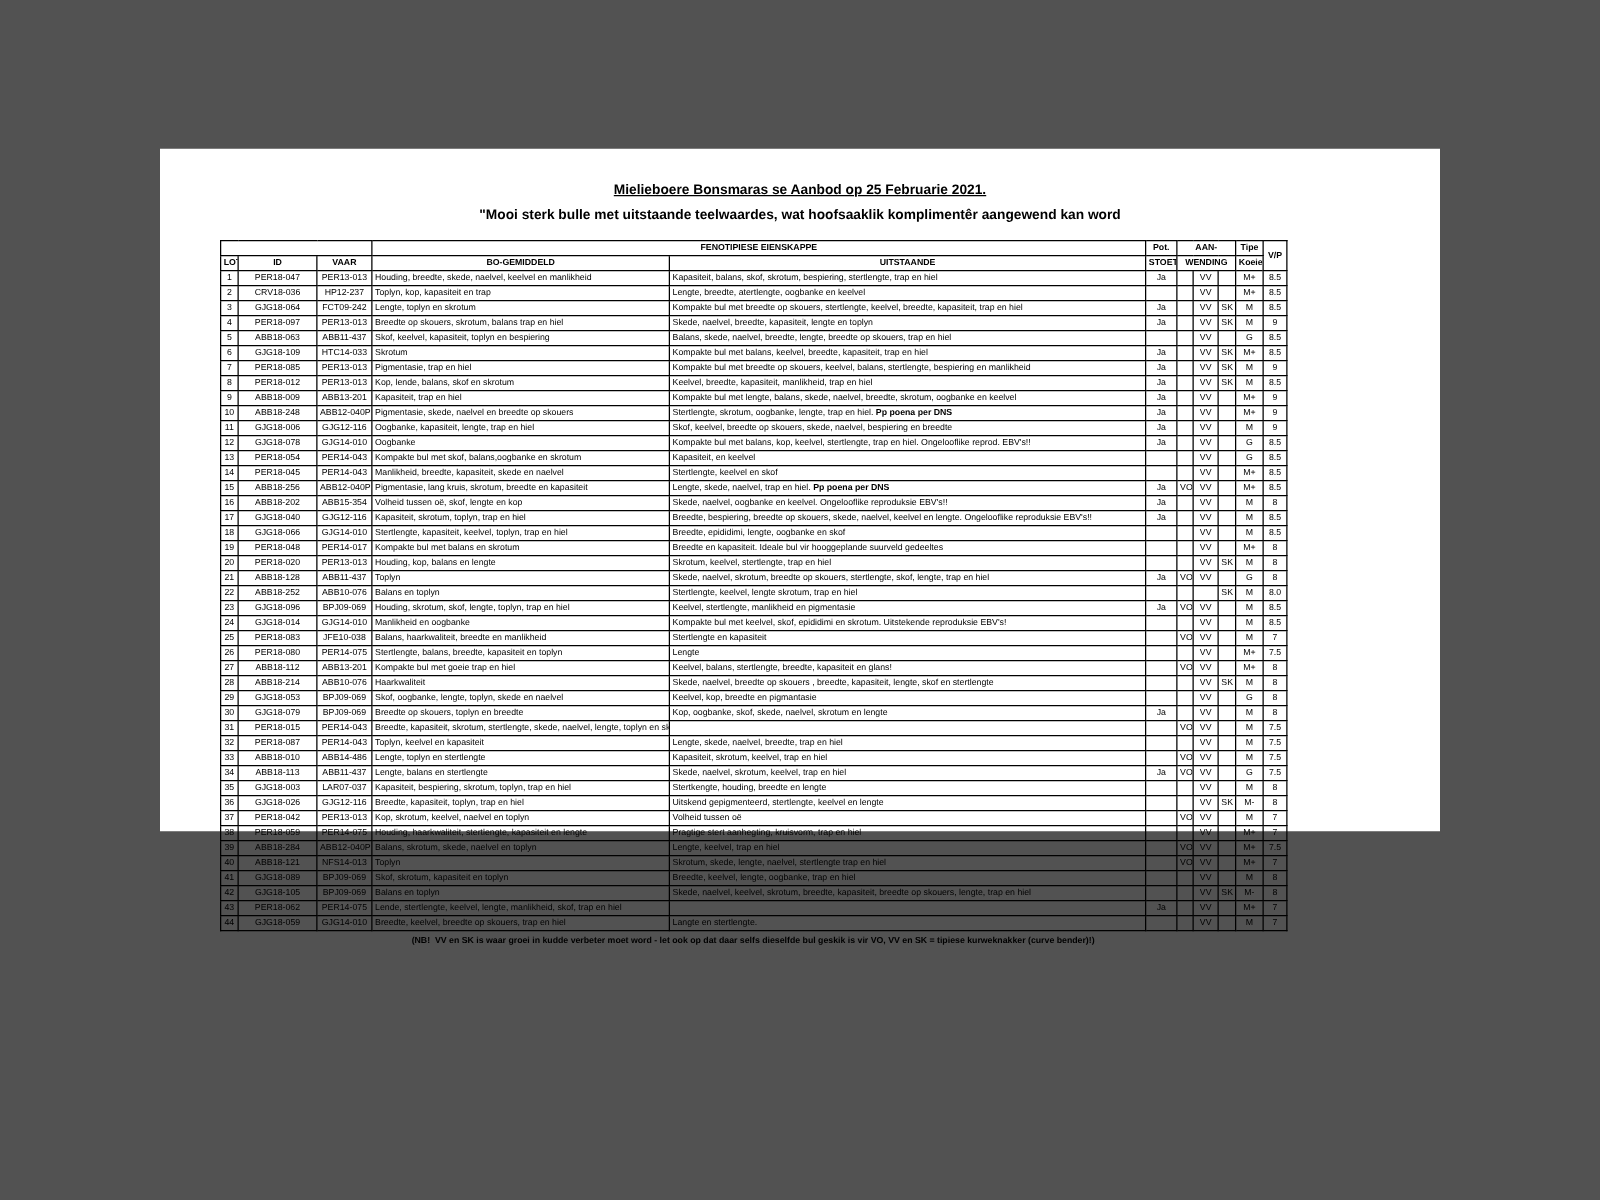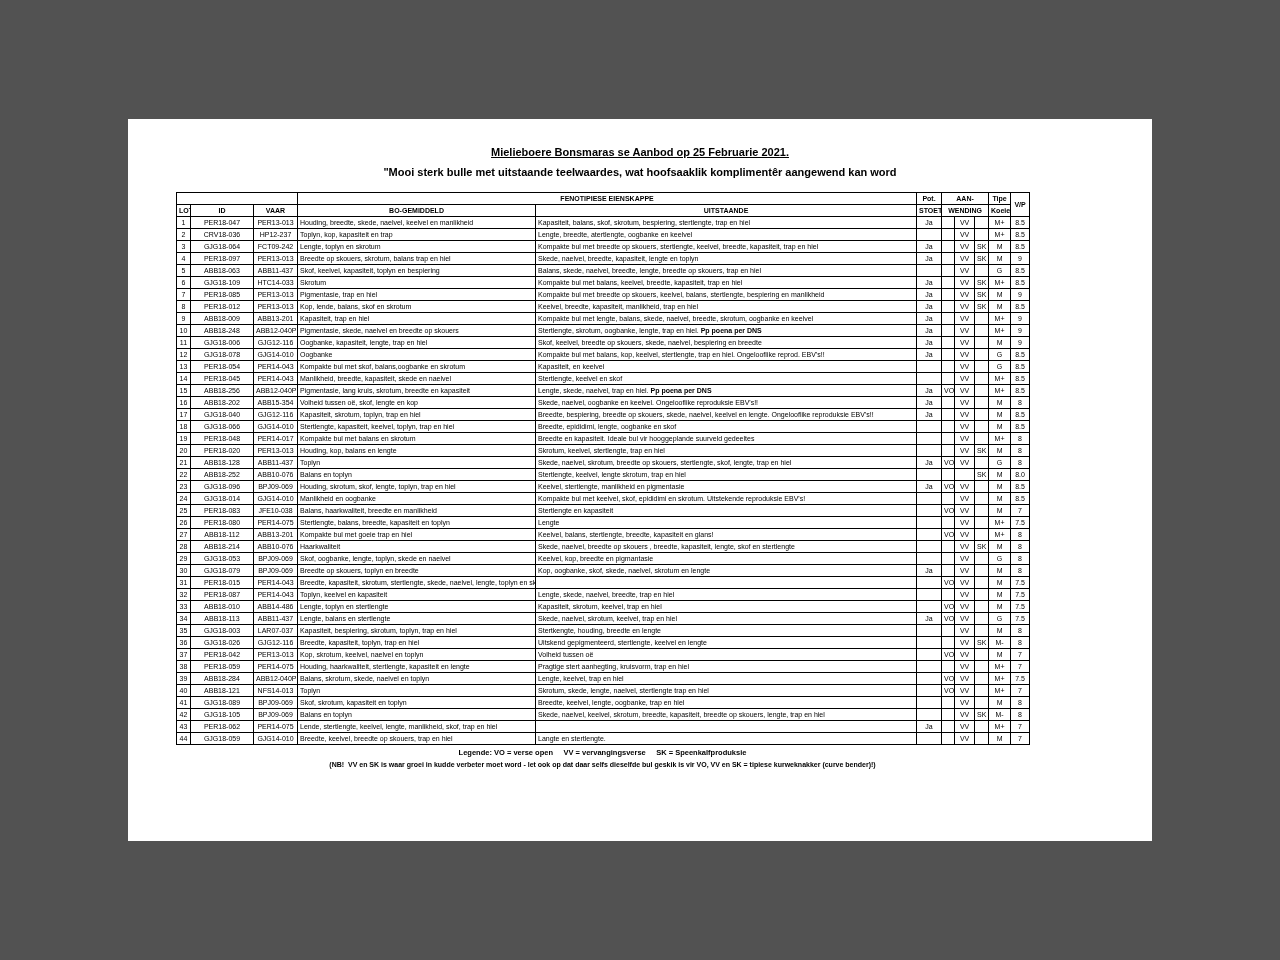--- a/index.html
+++ b/index.html
@@ -6,21 +6,21 @@
   body {
     width: 1280px; height: 960px;
     background: #525252;
     font-family: "Liberation Sans", sans-serif;
     position: relative;
     overflow: hidden;
   }
   .page {
     position: absolute;
     left: 128px; top: 119px;
-    width: 1024px; height: 722px;
+    width: 1024px; height: 546px;
     background: #ffffff;
     color: #000000;
   }
   .title {
     margin-top: 27px;
     text-align: center;
     font-size: 11px;
     font-weight: bold;
     text-decoration: underline;
   }
@@ -684,15 +684,14 @@
           <td class="c"></td>
           <td class="c"></td>
           <td class="c">VV</td>
           <td class="c"></td>
           <td class="c">M</td>
           <td class="c">7</td>
         </tr>
       </tbody>
   </table>
 
-  <div class="legend">Legende: VO = verse open     VV = vervangingsverse     SK = Speenkalfproduksie</div>
   <div class="nb">(NB!  VV en SK is waar groei in kudde verbeter moet word - let ook op dat daar selfs dieselfde bul geskik is vir VO, VV en SK = tipiese kurweknakker (curve bender)!)</div>
 </div>
 
 </body></html>

